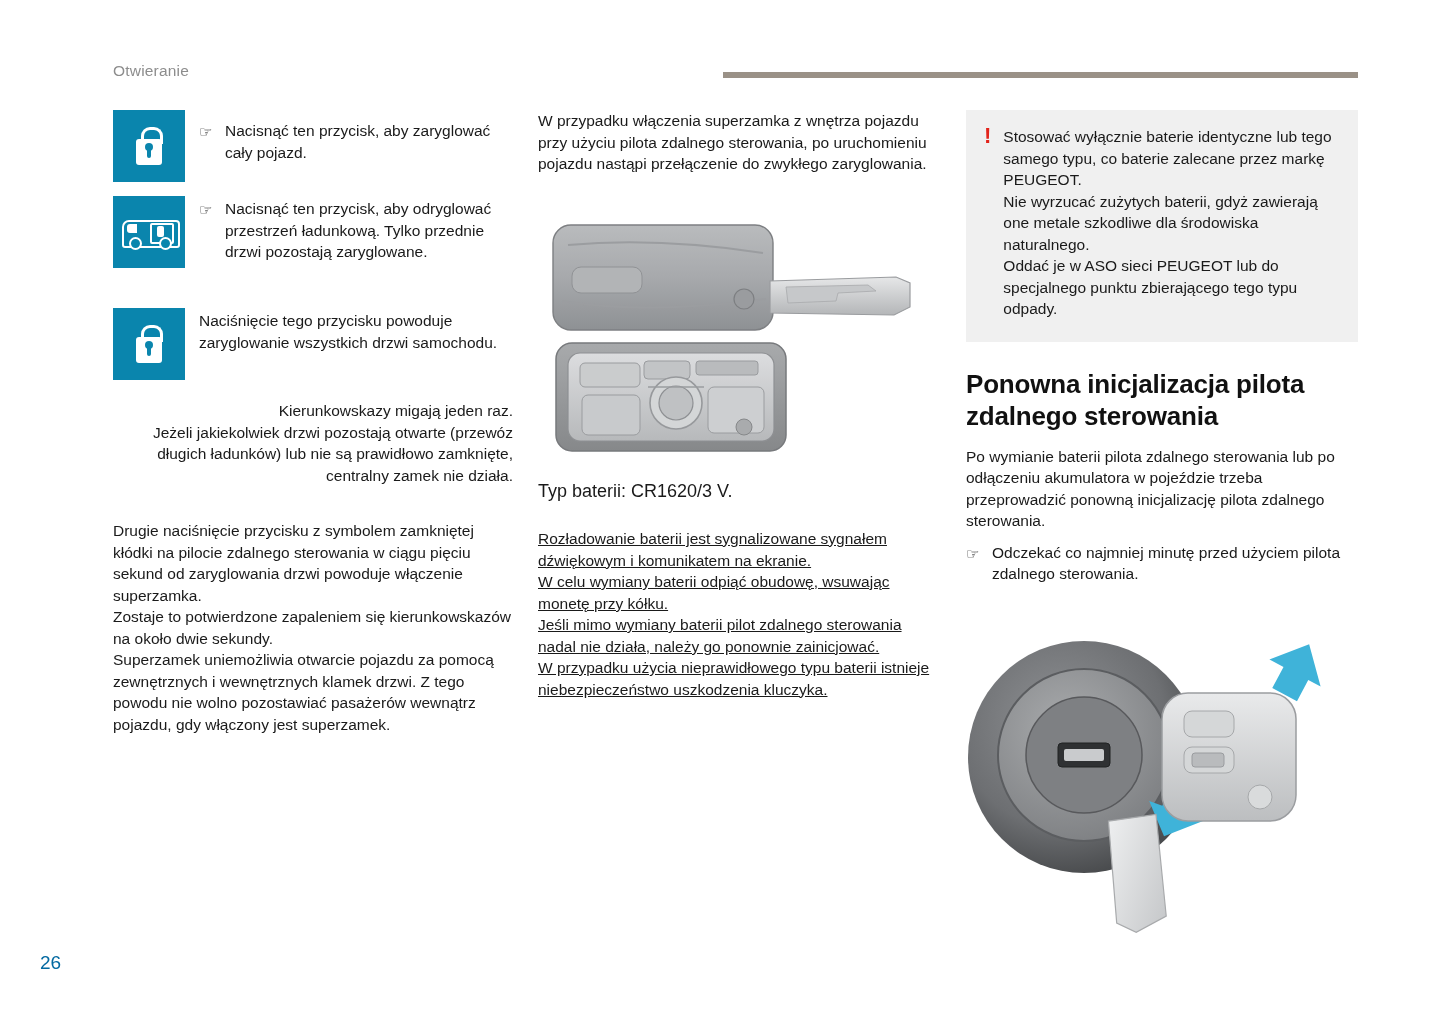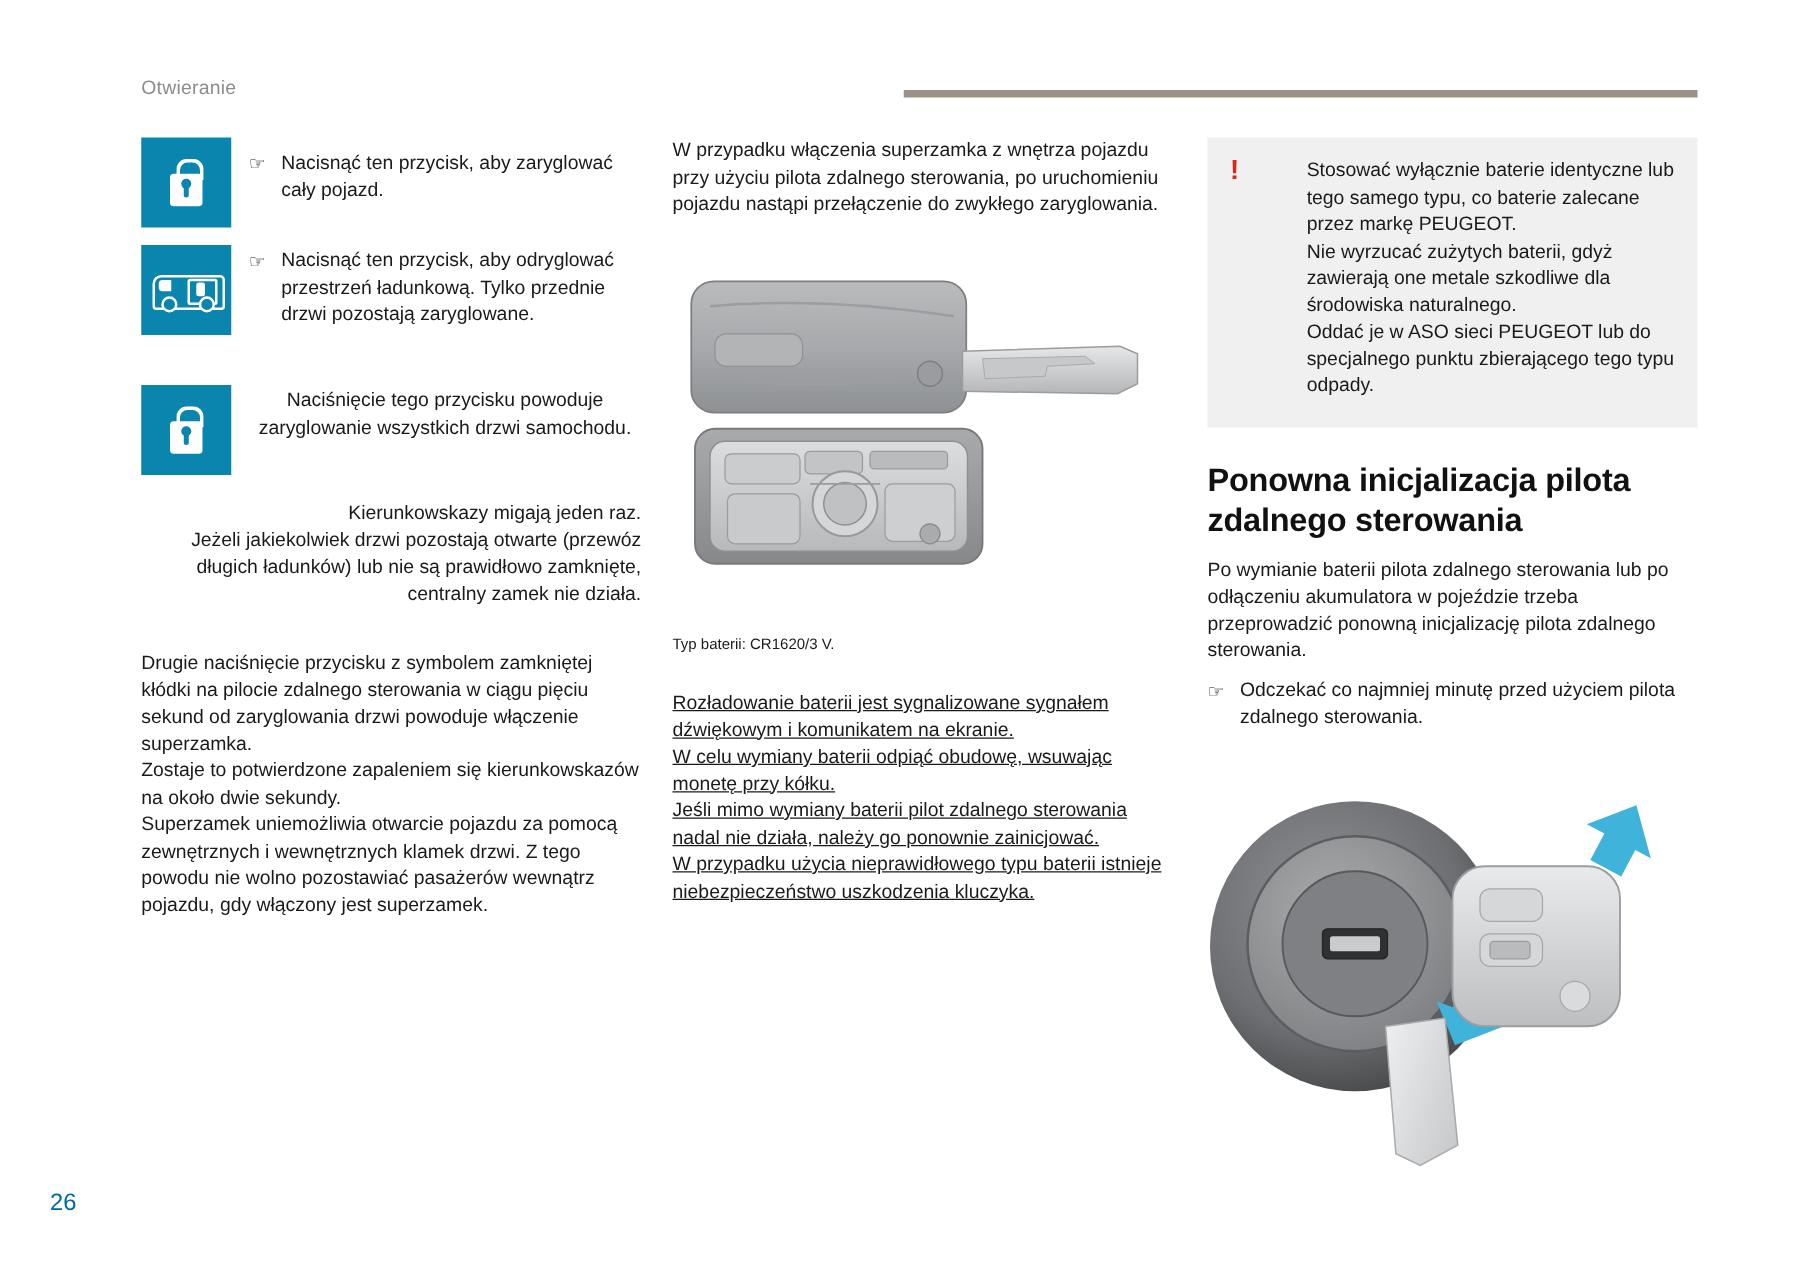--- a/index.html
+++ b/index.html
@@ -117,21 +117,21 @@
 
   
   figure{margin:0;}
   .fig-key{
     width:400px;height:260px;position:relative;
   }
   .fig-remote{
     width:392px;height:330px;position:relative;overflow:hidden;
   }
 
-  .caption{font-size:12px;line-height:21.5px;margin-top:24px;}
+  .caption{font-size:18px;line-height:21.5px;}
 
   .pagenum{
     position:absolute;left:40px;bottom:45px;font-size:19px;color:#0369a1;
   }
 </style>
 </head>
 <body>
 
 <div class="page">
 
@@ -181,21 +181,21 @@
     <div class="sp-14"></div>
 
     <div class="icon-block">
       <div class="icon-box">
         <div class="pad-lock">
           <div class="shackle"></div>
           <div class="body"></div>
           <div class="keyhole"></div>
         </div>
       </div>
-      <p style="padding-top:2px;text-align:center;">Naciśnięcie tego przycisku powoduje zaryglowanie wszystkich drzwi samochodu.</p>
+      <p style="padding-top:2px;">Naciśnięcie tego przycisku powoduje zaryglowanie wszystkich drzwi samochodu.</p>
     </div>
 
     <div class="sp-20"></div>
 
     <p style="white-space:pre-line;text-align:right;">Kierunkowskazy migają jeden raz.
 Jeżeli jakiekolwiek drzwi pozostają otwarte (przewóz długich ładunków) lub nie są prawidłowo zamknięte, centralny zamek nie działa.</p>
 
     <div class="sp-20"></div>
 
 
@@ -274,21 +274,21 @@
     <p style="white-space:pre-line;text-decoration:underline;">Rozładowanie baterii jest sygnalizowane sygnałem dźwiękowym i komunikatem na ekranie.
 W celu wymiany baterii odpiąć obudowę, wsuwając monetę przy kółku.
 Jeśli mimo wymiany baterii pilot zdalnego sterowania nadal nie działa, należy go ponownie zainicjować.
 W przypadku użycia nieprawidłowego typu baterii istnieje niebezpieczeństwo uszkodzenia kluczyka.</p>
   </div>
 
   <div class="col col-3">
 
     <div class="warning-box">
       <div class="warning-bang">!</div>
-      <div class="warning-text" style="white-space:pre-line;margin-left:42px;">Stosować wyłącznie baterie identyczne lub tego samego typu, co baterie zalecane przez markę PEUGEOT.
+      <div class="warning-text" style="white-space:pre-line;">Stosować wyłącznie baterie identyczne lub tego samego typu, co baterie zalecane przez markę PEUGEOT.
 Nie wyrzucać zużytych baterii, gdyż zawierają one metale szkodliwe dla środowiska naturalnego.
 Oddać je w ASO sieci PEUGEOT lub do specjalnego punktu zbierającego tego typu odpady.</div>
     </div>
 
     <div class="sp-26"></div>
 
     <h2 style="line-height:32px;">Ponowna inicjalizacja pilota zdalnego sterowania</h2>
 
     <div class="sp-14"></div>
 

